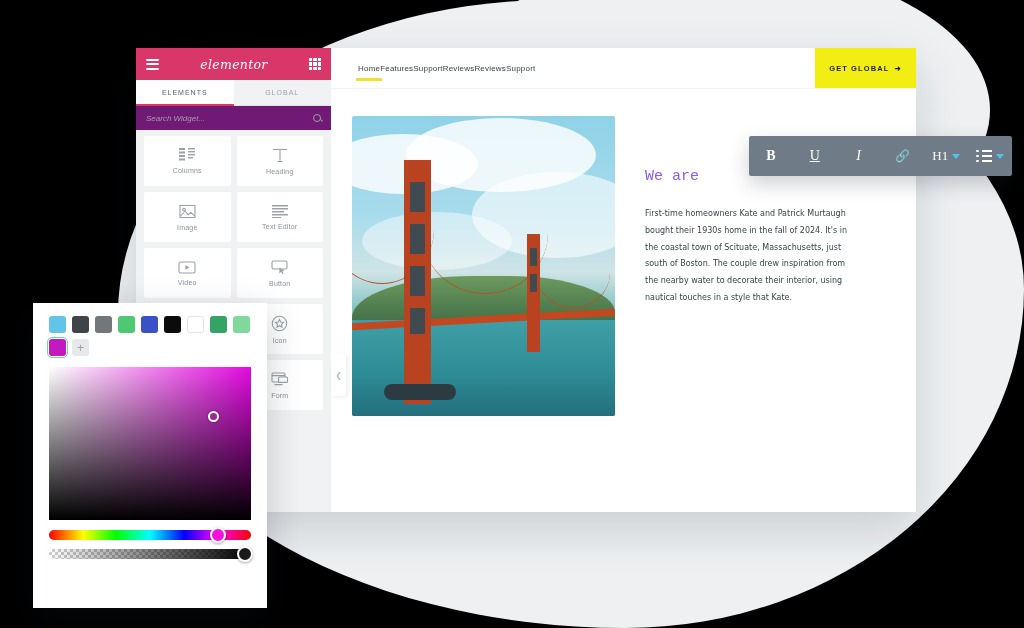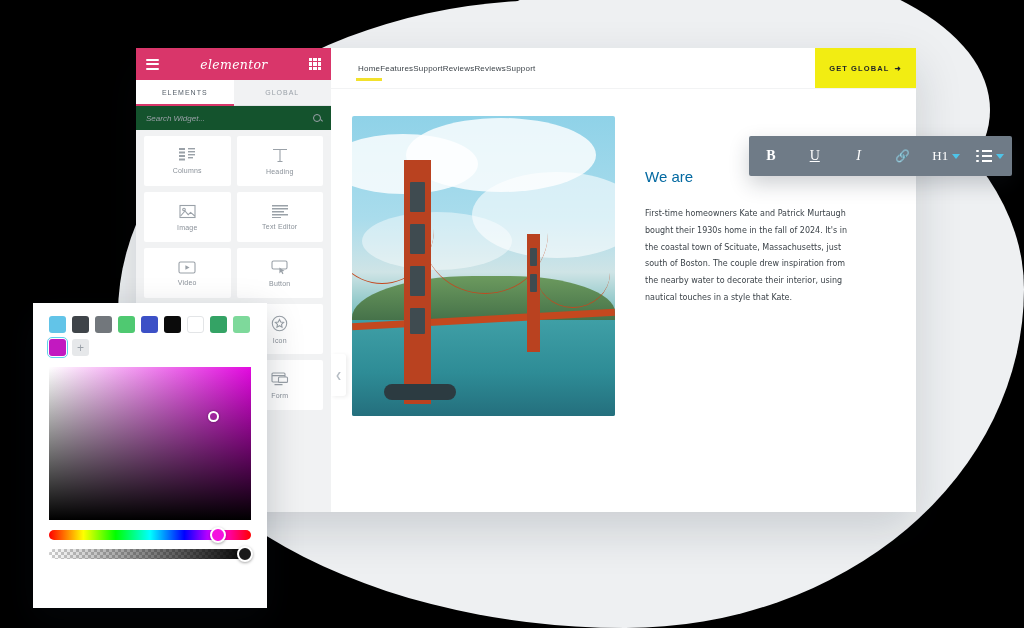--- a/index.html
+++ b/index.html
@@ -90,21 +90,21 @@
     border-bottom: 1px solid #e2e4e6;
   }
   .tab.active {
     background: #ffffff;
     color: #56606a;
     border-bottom: 2px solid #d9366a;
   }
 
   .search-row {
     height: 24px;
-    background: #14532d;
+    background: #701a75;
     display: flex; align-items: center;
     padding: 0 10px;
     justify-content: space-between;
   }
   .search-row .ph {
     font-size: 8px; color: #9aa1a8; font-style: italic;
   }
   .mag {
     width: 8px; height: 8px;
     border: 1.1px solid #9aa1a8;
@@ -199,22 +199,22 @@
   .hero-img {
     width: 263px; height: 300px;
     border-radius: 2px;
     position: relative;
     overflow: hidden;
     background: linear-gradient(#8fd2e8 0%, #a9dcec 34%, #cfe4e6 52%, #6fb9b9 68%, #3e9fa8 100%);
     flex: none;
   }
   .hero-txt { padding-top: 52px; width: 222px; }
   .weare {
-    font-size: 15px; color: #0369a1;
-    font-family: Liberation Sans, sans-serif;
+    font-size: 15px; color: #8b5cf6;
+    font-family: Liberation Mono, monospace;
     margin-bottom: 2px;
   }
   .designers {
     font-size: 46px; font-weight: bold;
     color: #2b323c; letter-spacing: -1.2px;
     line-height: 1.02;
     font-family: "DejaVu Sans", sans-serif;
   }
   .body-copy {
     margin-top: 21px;

